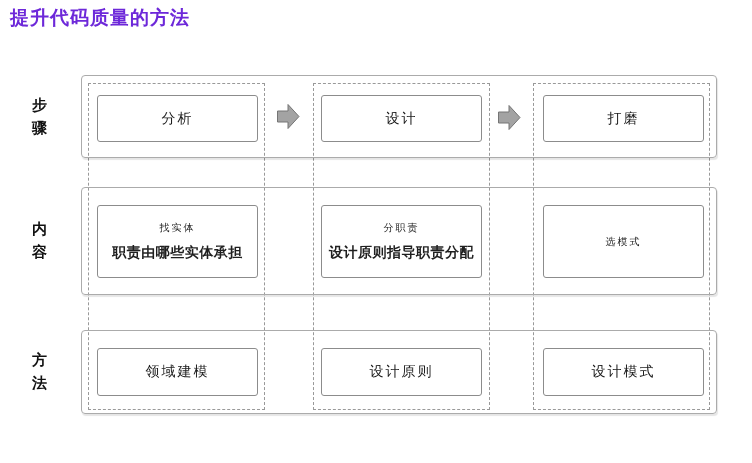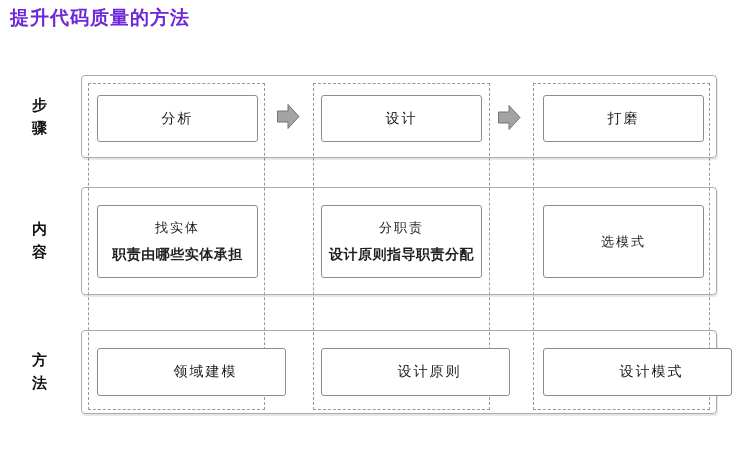--- a/index.html
+++ b/index.html
@@ -43,23 +43,23 @@
     position:absolute;width:159px;background:#ffffff;
     border:1px solid #8c8c8c;border-radius:3px;
     display:flex;align-items:center;justify-content:center;
     font-family:"Liberation Serif",serif;font-size:14px;letter-spacing:2px;
   }
   .node.p1{left:15px;}
   .node.p2{left:239px;}
   .node.p3{left:461px;}
   .row-steps .node{top:19px;height:45px;text-align:center;}
   .row-content .node{top:17px;height:71px;flex-direction:column;justify-content:center;gap:9px;}
-  .row-methods .node{top:17px;height:46px;padding-left:28px;}
+  .row-methods .node{top:17px;height:46px;}
   .node .sub-title{
-    font-family:"Liberation Serif",serif;font-size:13px;letter-spacing:2px;color:#1a1a1a;
+    font-family:"Liberation Serif",serif;font-size:10px;letter-spacing:2px;color:#1a1a1a;
   }
   .node .sub-desc{
     font-family:"Liberation Sans",sans-serif;font-weight:bold;font-size:14px;
     letter-spacing:0.5px;color:#1f1f1f;
   }
   
   .flow-arrow{position:absolute;width:23px;height:27px;}
   .flow-arrow.a1{left:277px;top:103px;}
   .flow-arrow.a2{left:498px;top:104px;}
 </style>

